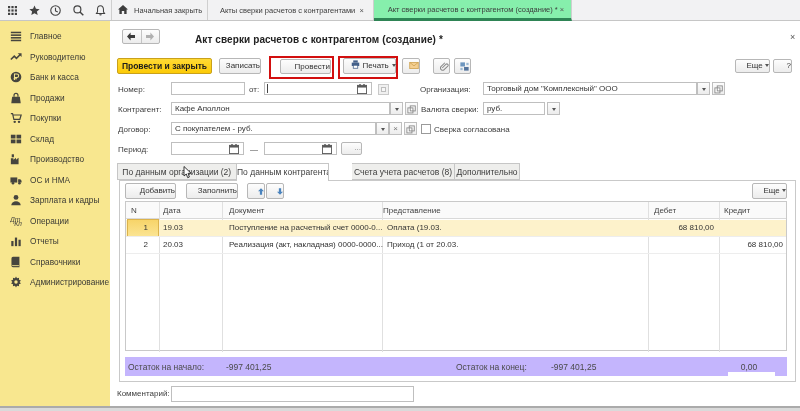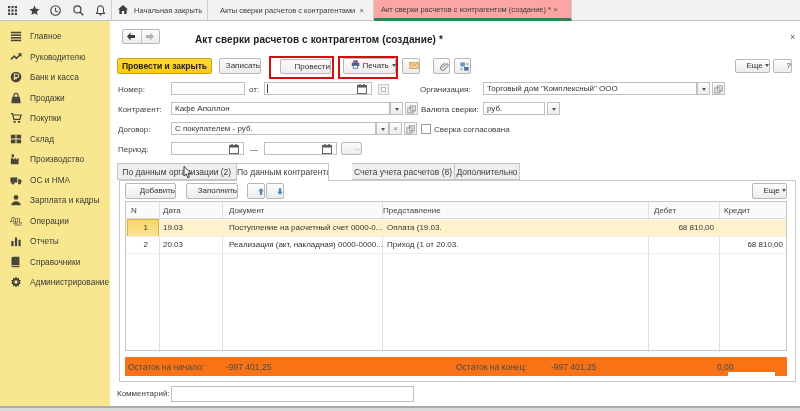--- a/index.html
+++ b/index.html
@@ -2,21 +2,21 @@
 <html><head>
 <meta charset="utf-8">
 <style>
 * { margin:0; padding:0; box-sizing:border-box; }
 html,body { width:800px; height:411px; font-family:"Liberation Sans", sans-serif; background:#fff; overflow:hidden; }
 body { position:relative; font-size:8px; color:#333; }
 .abs { position:absolute; }
 
 #topbar { position:absolute; left:0; top:0; width:800px; height:21px; background:#f2f2f3; border-bottom:1px solid #c6c6c6; }
 .tab { position:absolute; top:0; height:20px; background:#f2f2f3; border-right:1px solid #cfcfcf; font-size:7.5px; color:#3c3c3c; line-height:22px; white-space:nowrap; overflow:hidden; }
-.tab.active { background:#fca5a5; border-bottom:3px solid #2e8455; height:21px; line-height:19px; }
+.tab.active { background:#86efac; border-bottom:3px solid #2e8455; height:21px; line-height:19px;text-align:center; }
 
 #sidebar { position:absolute; left:0; top:21px; width:110px; height:385px; background:#f8e78f; }
 .mi { position:absolute; left:0; width:110px; height:20px; }
 .mi .ic { position:absolute; left:10px; top:3.5px; width:12px; height:12px; }
 .mi .tx { position:absolute; left:30px; top:4.5px; font-size:8.3px; color:#3a3a35; }
 
 .btn { position:absolute; background:linear-gradient(#fdfdfd,#ececec); border:1px solid #b7b7b7; border-radius:2px; font-size:8px; color:#333; text-align:right; white-space:nowrap; }
 .ybtn { position:absolute; background:linear-gradient(#ffda35,#fcca06); border:1px solid #c9a11b; border-radius:2px; font-weight:bold; font-size:8.5px; color:#1c1c1c; text-align:center; white-space:nowrap; }
 .redbox { position:absolute; border:2px solid #d20f0f; }
 
@@ -26,21 +26,21 @@
 .sbtn { position:absolute; background:linear-gradient(#fdfdfd,#ececec); border:1px solid #bfbfbf; }
 
 .itab { position:absolute; top:163px; height:17px; background:#eeeeec; border:1px solid #c6c6c6; border-left:none; font-size:8.5px; color:#3c3c3c; line-height:16px; text-align:center; white-space:nowrap; overflow:hidden; }
 .itab.first { border-left:1px solid #c6c6c6; }
 .itab.active { background:#fff; border-bottom:none; height:18px; z-index:5; }
 
 #tbl { position:absolute; left:125px; top:201px; width:662px; height:150px; border:1px solid #c9c9c9; background:#fff; }
 .th { position:absolute; top:0; height:17px; background:#fafafa; border-bottom:1px solid #d9d9d9; font-size:8px; color:#444; line-height:16px; }
 .vline { position:absolute; top:0; width:1px; background:#e0e0e0; }
 .cell { position:absolute; font-size:8px; color:#333; line-height:16px; white-space:nowrap; }
-#footer { position:absolute; left:125px; top:357px; width:662px; height:19px; background:#f97316; }
+#footer { position:absolute; left:125px; top:357px; width:662px; height:19px; background:#c4b5fd; }
 #botstrip { position:absolute; left:0; top:406px; width:800px; height:5px; background:#dadada; border-top:2px solid #ababab; }
 </style>
 </head>
 <body>
 
 <div id="topbar"></div>
 <div class="abs" style="left:8px;top:6px;">
 <svg width="9" height="9" viewBox="0 0 9 9">
       <g fill="#424242">
         <rect x="0" y="0" width="2.2" height="2.2"></rect>
@@ -261,21 +261,21 @@
   <div class="cell" style="left:562px;top:35px;width:95px;text-align:right;">68 810,00</div>
   <div class="abs" style="left:0;top:34px;width:660px;height:1px;background:#ededed;"></div>
   <div class="abs" style="left:0;top:51px;width:660px;height:1px;background:#ededed;"></div>
 </div>
 
 <div id="footer">
   <div class="cell" style="left:3px;top:2px;color:#4a4a4a;font-size:8.5px;">Остаток на начало:</div>
   <div class="cell" style="left:101px;top:2px;color:#4a4a4a;font-size:8.5px;">-997 401,25</div>
   <div class="cell" style="left:331px;top:2px;color:#4a4a4a;font-size:8.5px;">Остаток на конец:</div>
   <div class="cell" style="left:426px;top:2px;color:#4a4a4a;font-size:8.5px;">-997 401,25</div>
-  <div class="cell" style="left:592px;top:2px;width:64px;text-align:left;color:#4a4a4a;font-size:8.5px;">0,00</div>
+  <div class="cell" style="left:592px;top:2px;width:64px;text-align:center;color:#4a4a4a;font-size:8.5px;">0,00</div>
   <div class="abs" style="left:603px;top:15px;width:47px;height:4px;background:#fff;"></div>
 </div>
 
 <div class="lbl" style="left:117px;top:389px;">Комментарий:</div>
 <div class="inp" style="left:171px;top:386px;width:243px;height:16px;"></div>
 
 <div class="mi" style="top:26.5px;">
     <span class="ic"><svg width="12" height="12" viewBox="0 0 14 14">
         <g fill="#46453e">
           <rect x="1" y="2" width="12" height="1.8"></rect>

